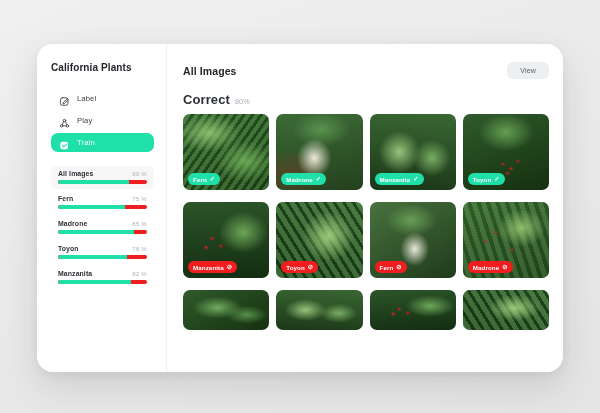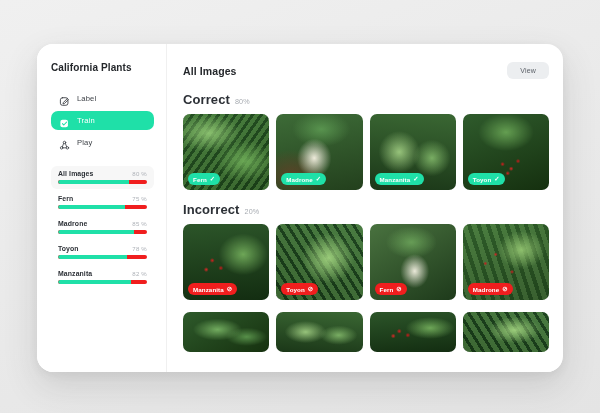--- a/index.html
+++ b/index.html
@@ -304,41 +304,41 @@
         <div class="nav-item">
           <span class="nav-icon">
             <svg viewBox="0 0 16 16" width="11" height="11" fill="none" stroke="#3b3f45" stroke-width="1.3" stroke-linecap="round" stroke-linejoin="round">
               <rect x="2" y="2.5" width="11" height="11" rx="3"></rect>
               <path d="M11.6 4.2 6.3 9.5l-.5 2 2-.5 5.3-5.3z" fill="#fff"></path>
             </svg>
           </span>
           <span class="nav-label">Label</span>
         </div>
 
-        <div class="nav-item active">
-          <span class="nav-icon">
-            <svg viewBox="0 0 16 16" width="11" height="11">
-              <rect x="2" y="2.5" width="11" height="11" rx="3" fill="#ffffff"></rect>
-              <path d="M5 8.2l2 2 4-4.2" fill="none" stroke="#1fe0a8" stroke-width="1.5" stroke-linecap="round" stroke-linejoin="round"></path>
-            </svg>
-          </span>
-          <span class="nav-label">Train</span>
-        </div>
-
         <div class="nav-item">
           <span class="nav-icon">
             <svg viewBox="0 0 16 16" width="11" height="11" fill="none" stroke="#3b3f45" stroke-width="1.2" stroke-linecap="round">
               <circle cx="8" cy="3.6" r="1.8"></circle>
               <circle cx="3.8" cy="11.4" r="1.8"></circle>
               <circle cx="12.2" cy="11.4" r="1.8"></circle>
               <path d="M6.7 5.1 4.9 9.8M9.3 5.1l1.8 4.7M5.6 11.4h4.8"></path>
             </svg>
           </span>
           <span class="nav-label">Play</span>
         </div>
+
+        <div class="nav-item active">
+          <span class="nav-icon">
+            <svg viewBox="0 0 16 16" width="11" height="11">
+              <rect x="2" y="2.5" width="11" height="11" rx="3" fill="#ffffff"></rect>
+              <path d="M5 8.2l2 2 4-4.2" fill="none" stroke="#1fe0a8" stroke-width="1.5" stroke-linecap="round" stroke-linejoin="round"></path>
+            </svg>
+          </span>
+          <span class="nav-label">Train</span>
+        </div>
       </nav>
 
       <div class="class-list">
 
         <div class="class-row selected">
           <div class="class-head">
             <span class="class-name">All Images</span>
             <span class="class-pct">80 %</span>
           </div>
           <div class="bar">
@@ -424,24 +424,20 @@
         </div>
         <div class="tile">
           <div class="photo bg-toyon"></div>
           <span class="badge ok">
             <span>Toyon</span>
             <span class="mark">✓</span>
           </span>
         </div>
       </div>
 
-      <div class="section-head">
-        <span class="section-title">Incorrect</span>
-        <span class="section-pct">20%</span>
-      </div>
       <div class="grid">
         <div class="tile">
           <div class="photo bg-toyon2"></div>
           <span class="badge err">
             <span>Manzanita</span>
             <span class="mark">⊘</span>
           </span>
         </div>
         <div class="tile">
           <div class="photo bg-fern2"></div>

